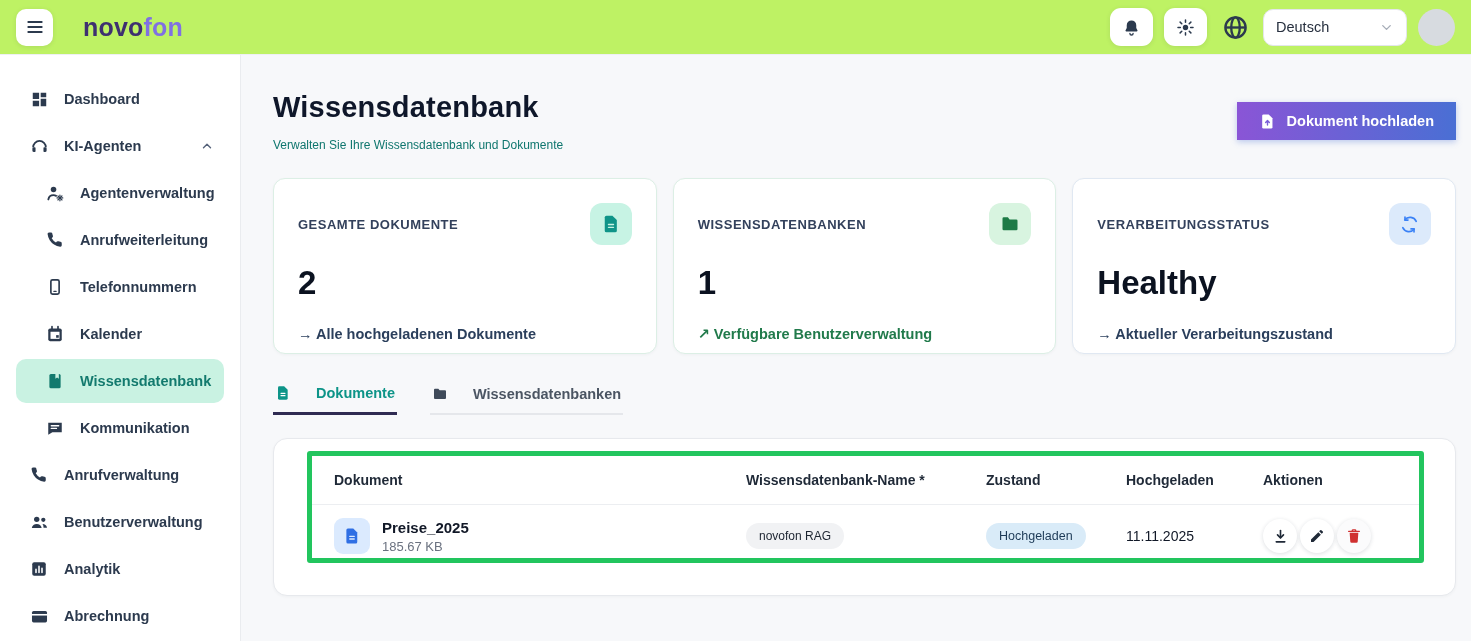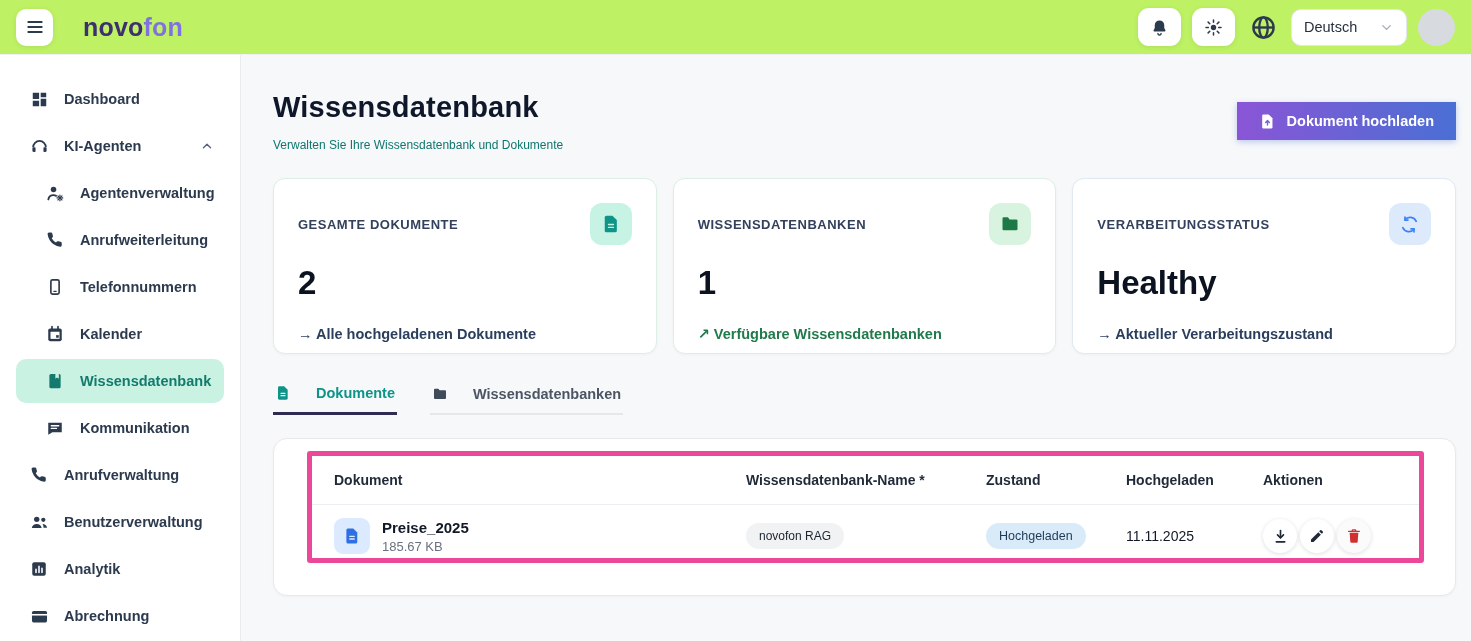--- a/index.html
+++ b/index.html
@@ -25,21 +25,21 @@
   .logo .p1{ color:#3e3070; }
   .logo .p2{ color:#8070e2; }
   .header-right{ margin-left:auto; display:flex; align-items:center; gap:11px; }
   .icon-btn{
     width:43px;height:38px;border-radius:11px;background:#fff;
     box-shadow:0 1px 5px rgba(25,39,62,.10);
     display:flex;align-items:center;justify-content:center;color:#2c3a4e;cursor:pointer;
   }
   .globe-btn{ color:#2c3a4e; display:flex;align-items:center;justify-content:center; width:34px;height:34px;cursor:pointer;}
   .lang-select{
-    height:37px; width:116px; border:1px solid #e3e6ea; border-radius:10px; background:#fff;
+    height:37px; width:144px; border:1px solid #e3e6ea; border-radius:10px; background:#fff;
     display:flex; align-items:center; justify-content:space-between; padding:0 12px;
     font-size:14.5px; color:#27303f; cursor:pointer;
   }
   .lang-select .chev{ color:#a6adb8; }
   .avatar{ width:37px;height:37px;border-radius:50%;background:#d7dbe0; }
 
   
   .sidebar{
     position:absolute; top:55px; left:0; bottom:0; width:241px; background:#fff;
     border-right:1px solid #eaecef; padding:22px 16px 0 16px;
@@ -114,21 +114,21 @@
   }
   .filter-select.status{ width:160px; }
   .filter-select.kb{ width:193px; }
   .filter-select .chev{ color:#a6adb8; }
 
   
   .table-card{
     margin-top:23px; background:#fff; border:1px solid #e7e9ed; border-radius:14px;
     height:158px; padding:12px 31px 0 33px; box-shadow:0 1px 3px rgba(25,39,62,.04);
   }
-  .table-highlight{ border:5px solid #ec4899; border-radius:3px; height:112px; overflow:hidden; background:#fff; }
+  .table-highlight{ border:5px solid #22c55e; border-radius:3px; height:112px; overflow:hidden; background:#fff; }
   .tbl-header, .tbl-row{
     display:grid; grid-template-columns:412px 240px 140px 137px 1fr; align-items:center;
     padding-left:22px;
   }
   .tbl-header{ height:49px; border-bottom:1px solid #eceef1; }
   .th{ font-size:14px; font-weight:700; color:#1f2937; }
   .tbl-row{ height:62px; }
   .doc-cell{ display:flex; align-items:center; gap:12px; }
   .doc-tile{
     width:36px;height:36px;border-radius:9px;background:#dbeafe;color:#2f6fe4;
@@ -359,21 +359,21 @@
     </div>
 
     <div class="card c2">
       <div class="card-label">WISSENSDATENBANKEN</div>
       <div class="card-tile tile-folder">
         <svg width="20" height="20" viewBox="0 0 24 24" fill="currentColor">
             <path d="M3 5.5A1.5 1.5 0 0 1 4.5 4h5l2 2.5h8A1.5 1.5 0 0 1 21 8v10a1.5 1.5 0 0 1-1.5 1.5h-15A1.5 1.5 0 0 1 3 18z"></path>
           </svg>
       </div>
       <div class="card-value">1</div>
-      <div class="card-footer green">↗ Verfügbare Wissensdatenbanken</div>
+      <div class="card-footer green">↗ Verfügbare Benutzerverwaltung</div>
     </div>
 
     <div class="card c3">
       <div class="card-label">VERARBEITUNGSSTATUS</div>
       <div class="card-tile tile-sync">
         <svg width="19" height="19" viewBox="0 0 24 24" fill="none" stroke="currentColor" stroke-width="2.1" stroke-linecap="round" stroke-linejoin="round">
             <path d="M20.5 8A8.6 8.6 0 0 0 6 6.2"></path>
             <path d="M6.3 2.6v3.8h3.8"></path>
             <path d="M3.5 16a8.6 8.6 0 0 0 14.5 1.8"></path>
             <path d="M17.7 21.4v-3.8h-3.8"></path>

